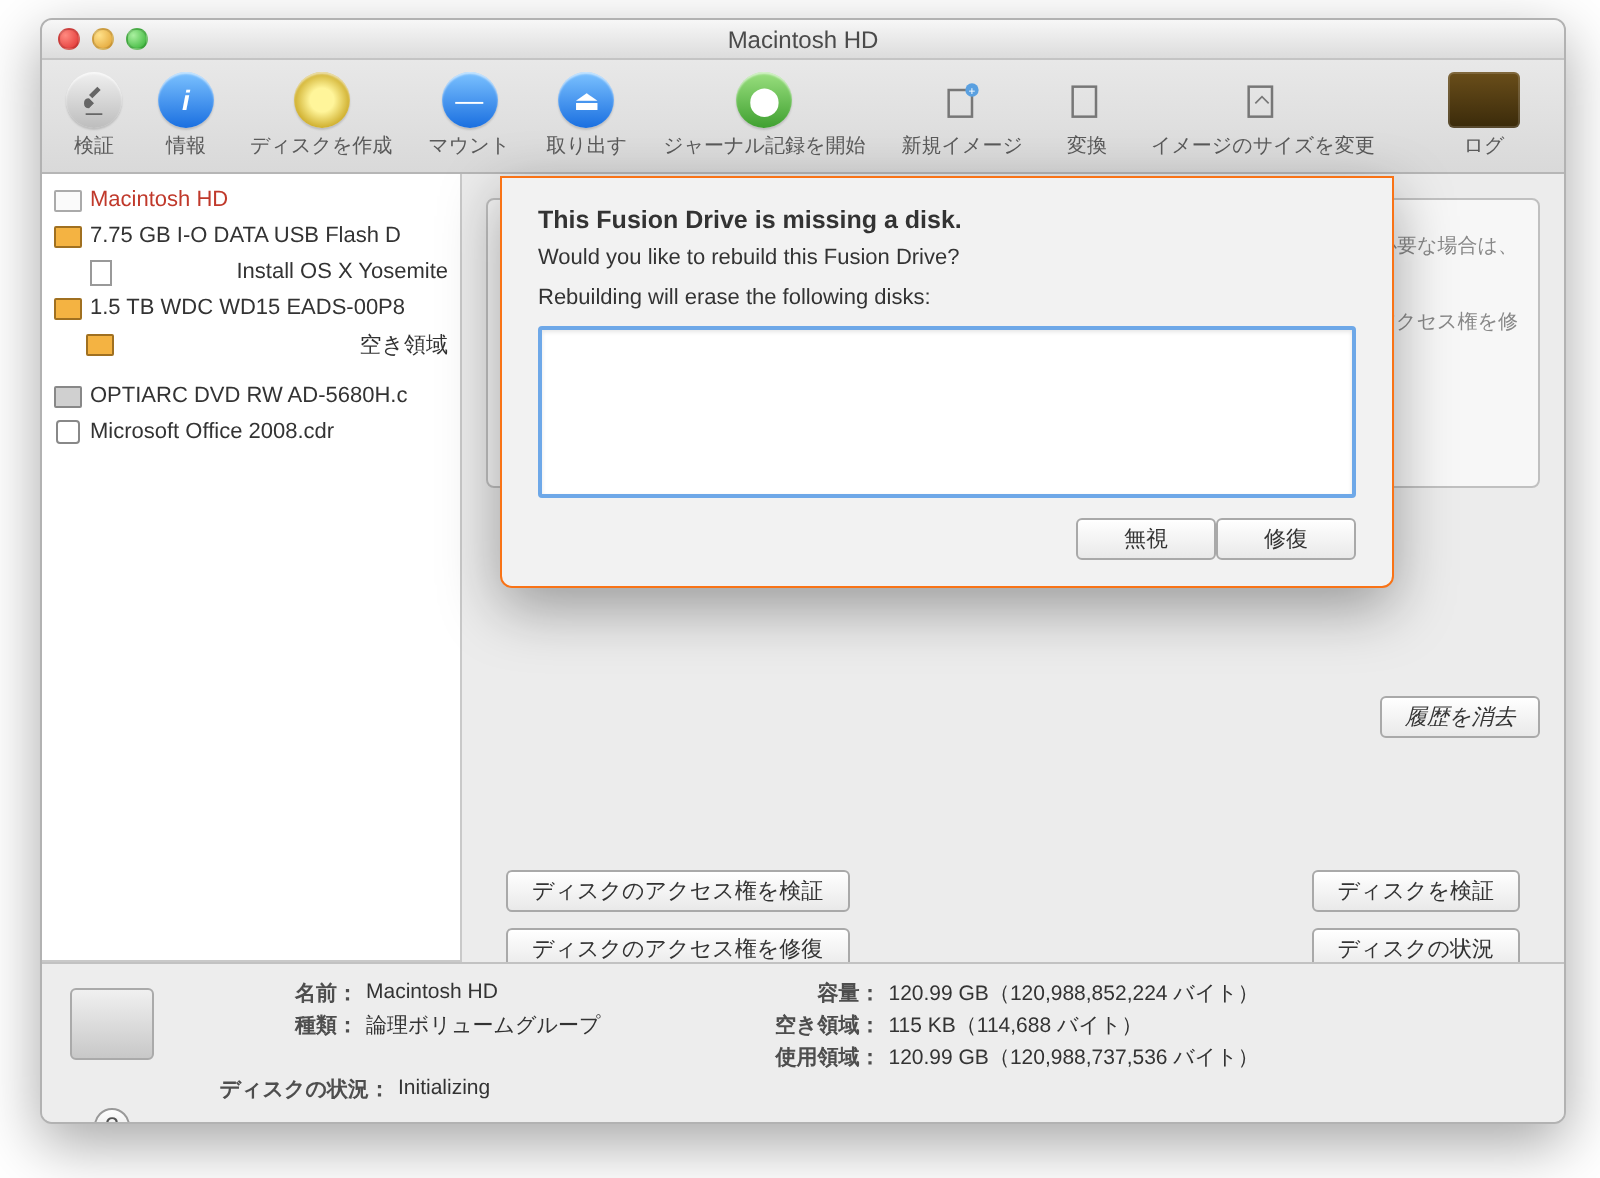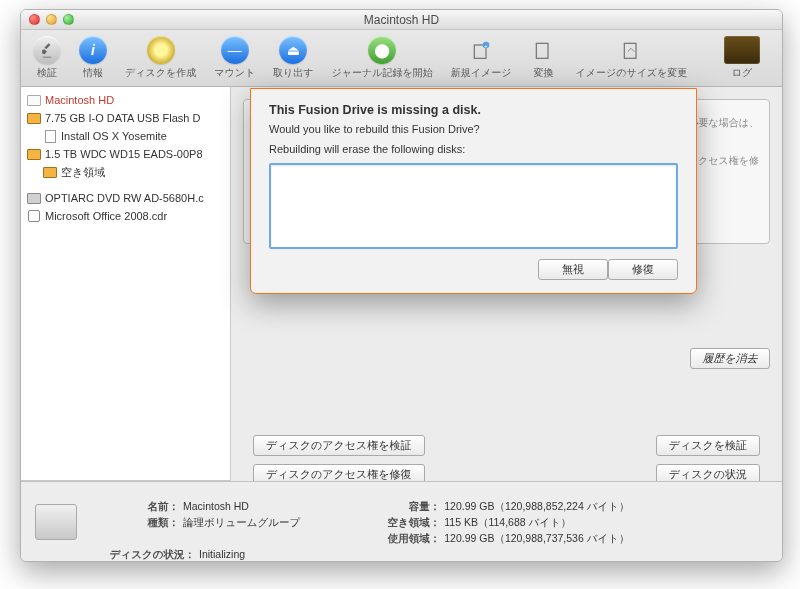--- a/index.html
+++ b/index.html
@@ -21,35 +21,35 @@
   .tbicon.yellow { background: radial-gradient(circle,#fff59a 30%,#d0b030 70%,#6a5a10); }
   .tbicon.none { background: transparent; box-shadow: none; border-radius:0; }
   .tbicon svg { width:20px; height:20px; }
   .tblabel { font-size: 10px; color: #5a5a5a; white-space: nowrap; }
   .spacer { flex: 1; }
   .logbox { width: 36px; height: 28px; background: linear-gradient(#6a4e1a,#3a2a0a); border-radius:3px; margin-bottom:2px; box-shadow: inset 0 0 0 1px rgba(255,255,255,0.15); }
   .content { display: flex; height: 394px; background: #ececec; }
   .sidebar { width: 210px; background: #fff; border-right: 1px solid #c9c9c9; border-bottom: 1px solid #c9c9c9; padding: 4px 0; overflow: hidden; }
   .srow { display: flex; align-items: center; height: 18px; padding: 0 6px; white-space: nowrap; overflow: hidden; }
   .srow .icon { width: 14px; height: 14px; margin-right: 4px; flex-shrink: 0; display:inline-flex; align-items:center; justify-content:center; font-size:10px;}
-  .srow.lv1 { padding-left: 22px; }
+  .srow.lv1 { padding-left: 22px; justify-content: space-between; }
   .srow.sel span.txt { color: #c0392b; font-weight: 500; }
   .diskicon { width:14px; height:11px; background:#f4b342; border:1px solid #a07020; border-radius:1px; }
   .diskicon.gray { background:#d0d0d0; border-color:#888; }
   .diskicon.white { background:#fafafa; border-color:#aaa; position:relative; }
   .docicon { width:11px; height:13px; background:#fff; border:1px solid #999; position:relative; }
   .dmgicon { width:12px; height:12px; background:#fff; border:1px solid #888; border-radius:2px; }
   .maincol { flex: 1; background: #ececec; padding: 12px; position: relative; overflow:hidden; }
   .tabbox { border: 1px solid #c0c0c0; border-radius: 4px; background: #f7f7f7; height: 145px; position: relative; margin-bottom: 10px; }
   .hiddenhint { position:absolute; top:16px; left:10px; right:10px; color:#888; font-size:10px; }
   .btnrow { display:flex; justify-content:flex-end; align-items:flex-start; padding:4px 10px; gap:6px;}
   .btnrow.split { justify-content:space-between; }
   .macbtn { background: linear-gradient(#ffffff,#e9e9e9); border: 1px solid #a9a9a9; border-radius: 3px; font-size: 11px; padding: 2px 12px; min-width: 110px; text-align: center; cursor:default; color:#333; box-shadow:0 1px 0 rgba(255,255,255,0.6) inset; }
   .macbtn.small { min-width: 80px; padding:2px 8px; }
-  .footer { height: 80px; border-top: 1px solid #c2c2c2; padding: 18px 14px; display:flex; gap: 12px; align-items:flex-start; background:#ededed;}
+  .footer { height: 80px; border-top: 1px solid #c2c2c2; padding: 8px 14px; display:flex; gap: 12px; align-items:flex-start; background:#ededed;}
   .hdimg { width: 42px; height: 36px; background: linear-gradient(#f0f0f0,#c8c8c8); border:1px solid #aaa; border-radius:3px; margin-top:4px; }
   .help { width:18px;height:18px;border:1px solid #999;border-radius:50%;text-align:center;line-height:16px;font-size:12px;color:#555;background:linear-gradient(#fff,#ddd); margin-top:22px; }
   .inf { display:flex; gap: 50px; }
   .infc { display:flex; flex-direction:column; gap:2px; }
   .infr { display:flex; }
   .lbl { font-weight: bold; width: 90px; text-align: right; margin-right: 4px; font-size:10.5px; opacity:.85;}
   .val { font-size: 10.5px; }
   .statusrow { display:flex; margin-top:2px; }
   .statusrow .lbl { width: 106px; }
   

